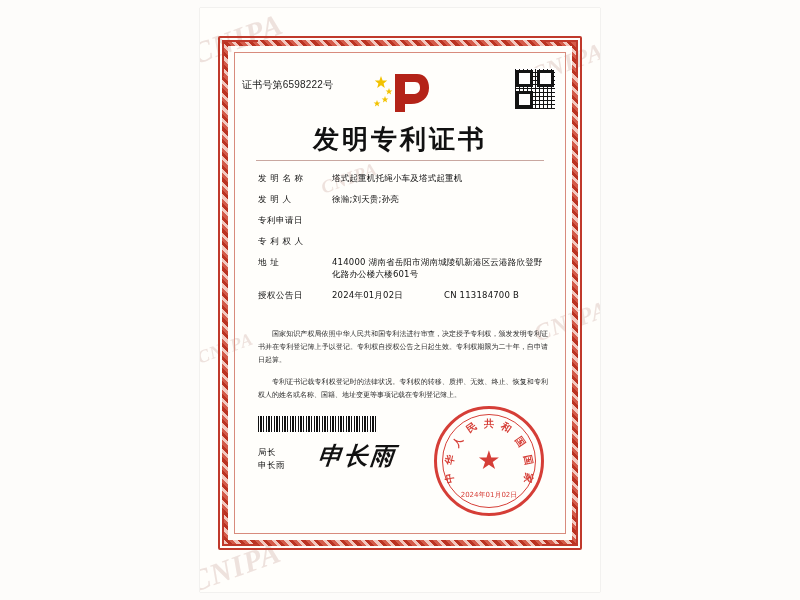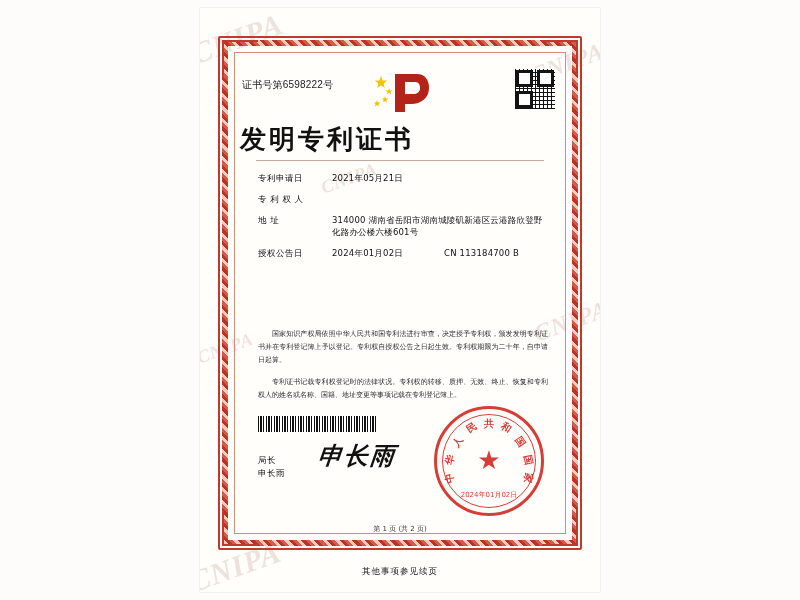--- a/index.html
+++ b/index.html
@@ -148,21 +148,21 @@
     transform: translateX(-50%);
     width: 70px;
     height: 46px;
   }
 
   .title {
     position: absolute;
     left: 0;
     right: 0;
     top: 62px;
-    text-align: left;
+    text-align: center;
     font-family: "DejaVu Sans", sans-serif;
     font-weight: bold;
     font-size: 26px;
     letter-spacing: 3px;
     color: #111;
   }
   .title-rule {
     position: absolute;
     left: 16px;
     right: 16px;
@@ -233,21 +233,20 @@
   
   .sign-lbl {
     position: absolute;
     left: 18px;
     top: 386px;
     font-family: "DejaVu Sans", sans-serif;
     font-size: 8.5px;
     line-height: 13px;
     color: #111;
     letter-spacing: .5px;
-    margin-top: 8px;
   }
   .signature {
     position: absolute;
     left: 78px;
     top: 380px;
     font-family: "DejaVu Serif", serif;
     font-size: 24px;
     font-style: italic;
     font-weight: bold;
     color: #111;
@@ -361,29 +360,36 @@
             <polygon points="12,30 12.9,32.4 15.4,32.5 13.4,34 14.1,36.5 12,35 9.9,36.5 10.6,34 8.6,32.5 11.1,32.4"></polygon>
           </g>
         </svg>
       </div>
 
       <div class="title">发明专利证书</div>
       <div class="title-rule"></div>
 
       <div class="fields">
         <div class="row">
+          <div class="lbl">发 明 名 称</div>
+          <div class="val">塔式起重机托绳小车及塔式起重机</div>
+        </div>
+        <div class="row">
+          <div class="lbl">发 明 人</div>
+          <div class="val">徐瀚;刘天贵;孙亮</div>
+        </div>
+        <div class="row">
           <div class="lbl">专利申请日</div>
-          <div class="val">2021年05月21日</div>
         </div>
         <div class="row">
           <div class="lbl">专 利 权 人</div>
         </div>
         <div class="row">
           <div class="lbl">地        址</div>
-          <div class="val">314000 湖南省岳阳市湖南城陵矶新港区云港路欣登野化路办公楼六楼601号</div>
+          <div class="val">414000 湖南省岳阳市湖南城陵矶新港区云港路欣登野化路办公楼六楼601号</div>
         </div>
         <div class="row two">
           <div class="lbl">授权公告日</div>
           <div class="val">
             <div class="c1">2024年01月02日</div>
             <div class="c2">CN 113184700 B</div>
           </div>
         </div>
       </div>
 
@@ -408,18 +414,16 @@
         <div class="seal-ch" style="left:8px;  top:44px; transform:rotate(-78deg);">华</div>
         <div class="seal-ch" style="left:8px;  top:62px; transform:rotate(-100deg);">中</div>
         <div class="seal-ch" style="right:30px; top:12px; transform:rotate(35deg);">和</div>
         <div class="seal-ch" style="right:16px; top:26px; transform:rotate(55deg);">国</div>
         <div class="seal-ch" style="right:8px;  top:44px; transform:rotate(78deg);">国</div>
         <div class="seal-ch" style="right:8px;  top:62px; transform:rotate(100deg);">家</div>
         <div class="seal-star">★</div>
         <div class="seal-date">2024年01月02日</div>
       </div>
 
-      <div class="pageno">第 1 页 (共 2 页)</div>
     </div>
 
-    <div class="footnote">其他事项参见续页</div>
   </div>
 </div>
 
 </body></html>

